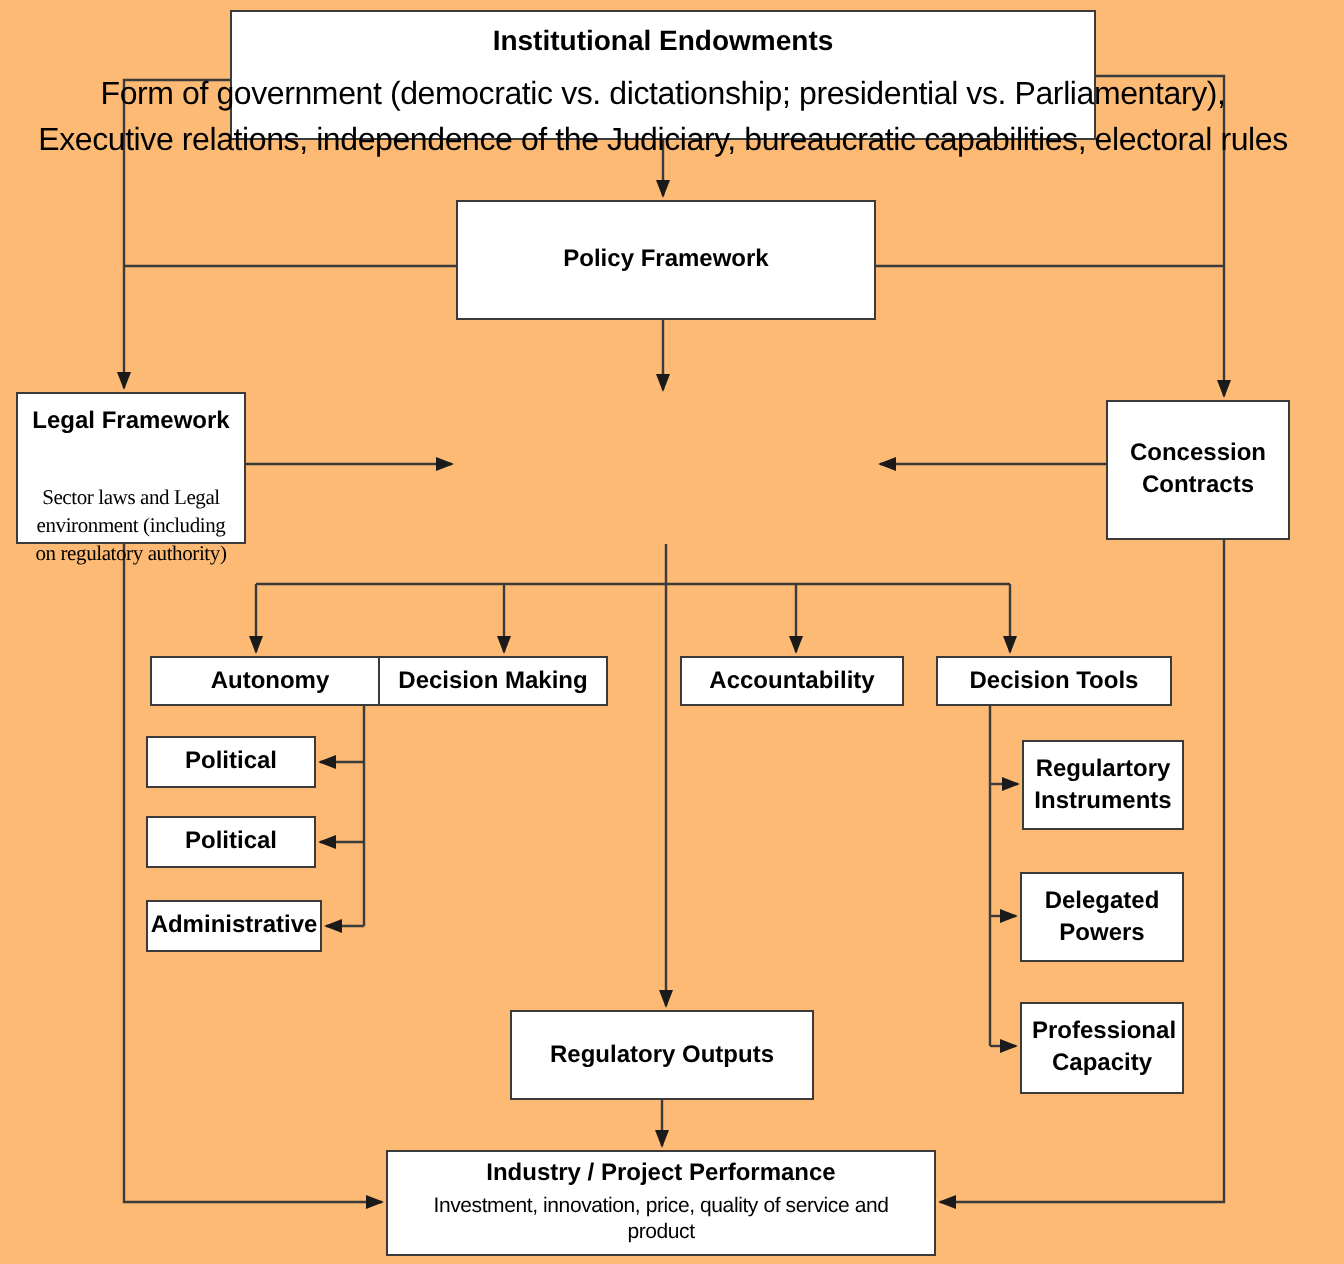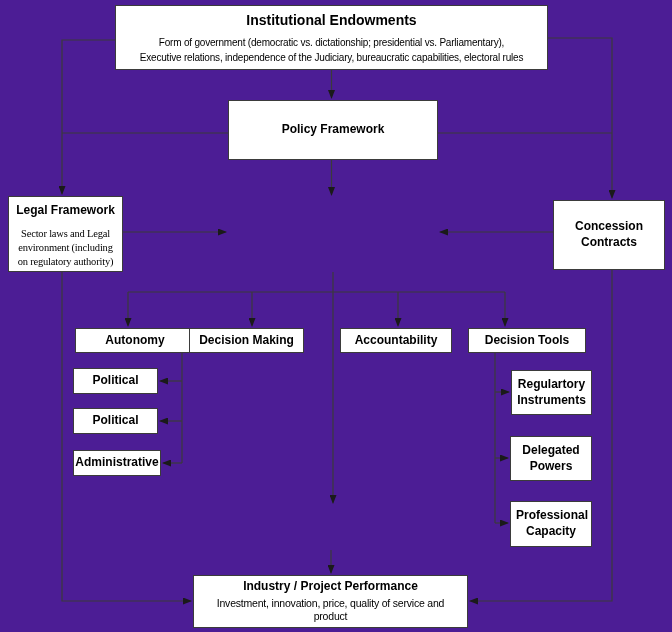--- a/index.html
+++ b/index.html
@@ -6,21 +6,21 @@
     margin: 0;
     padding: 0;
     background: #ffffff;
     font-family: "Liberation Sans", sans-serif;
     color: #000000;
   }
   #stage {
     position: relative;
     width: 672px;
     height: 632px;
-    background: #4c1d95;
+    background: #fdba74;
     overflow: hidden;
   }
   #connectors {
     position: absolute;
     left: 0; top: 0;
     width: 672px; height: 632px;
     pointer-events: none;
   }
   .ln {
     fill: none;
@@ -42,22 +42,22 @@
   .node .title { font-weight: bold; font-size: 12px; }
   .node .title.lg { font-size: 14px; }
   .node .title.plain { font-weight: bold; font-size: 12px; }
   .node .bodyline {
     font-size: 10.5px;
     white-space: nowrap;
     letter-spacing: -0.2px;
   }
   .node.top-align { justify-content: flex-start; }
   #n-institutional { padding-top: 5px; gap: 7px; }
-  #n-institutional .bodyline { font-size: 10px; line-height: 1.45; }
-  #n-legal { padding-top: 6px; gap: 8px; }
+  #n-institutional .bodyline { font-size: 16px; line-height: 1.45; }
+  #n-legal { padding-top: 6px; gap: 24px; }
   #n-legal .bodyline { font-size: 10.5px; line-height: 1.35; font-family: Liberation Serif, serif; }
   #n-industry { gap: 2px; text-align: center; }
   #n-industry .bodyline { font-size: 10.5px; line-height: 1.3; }
   .wrap2 { line-height: 1.3; }
 </style>
 </head>
 <body>
 
 <div id="stage">
 
@@ -116,21 +116,21 @@
   <div class="node top-align" id="n-legal" style="left:8px;top:196px;width:115px;height:76px">
     <div class="title">Legal Framework</div>
     <div>
       <div class="bodyline">Sector laws and Legal</div>
       <div class="bodyline">environment (including</div>
       <div class="bodyline">on regulatory authority)</div>
     </div>
   </div>
 
 
-  <div class="node" style="left:553px;top:200px;width:112px;height:70px">
+  <div class="node" style="left:553px;top:200px;width:92px;height:70px">
     <div class="title wrap2" style="width:80px">Concession Contracts</div>
   </div>
 
   <div class="node" style="left:75px;top:328px;width:120px;height:25px">
     <div class="title plain">Autonomy</div>
   </div>
 
   <div class="node" style="left:189px;top:328px;width:115px;height:25px">
     <div class="title plain">Decision Making</div>
   </div>
@@ -160,20 +160,23 @@
   </div>
 
   <div class="node" style="left:511px;top:370px;width:81px;height:45px">
     <div class="title plain wrap2" style="width:70px">Regulartory Instruments</div>
   </div>
 
   <div class="node" style="left:510px;top:501px;width:82px;height:46px">
     <div class="title plain wrap2" style="width:70px">Professional Capacity</div>
   </div>
 
+  <div class="node" style="left:255px;top:505px;width:152px;height:45px">
+    <div class="title">Regulatory Outputs</div>
+  </div>
 
   <div class="node" id="n-industry" style="left:193px;top:575px;width:275px;height:53px">
     <div class="title">Industry / Project Performance</div>
     <div>
       <div class="bodyline">Investment, innovation, price, quality of service and</div>
       <div class="bodyline">product</div>
     </div>
   </div>
 
 </div>

